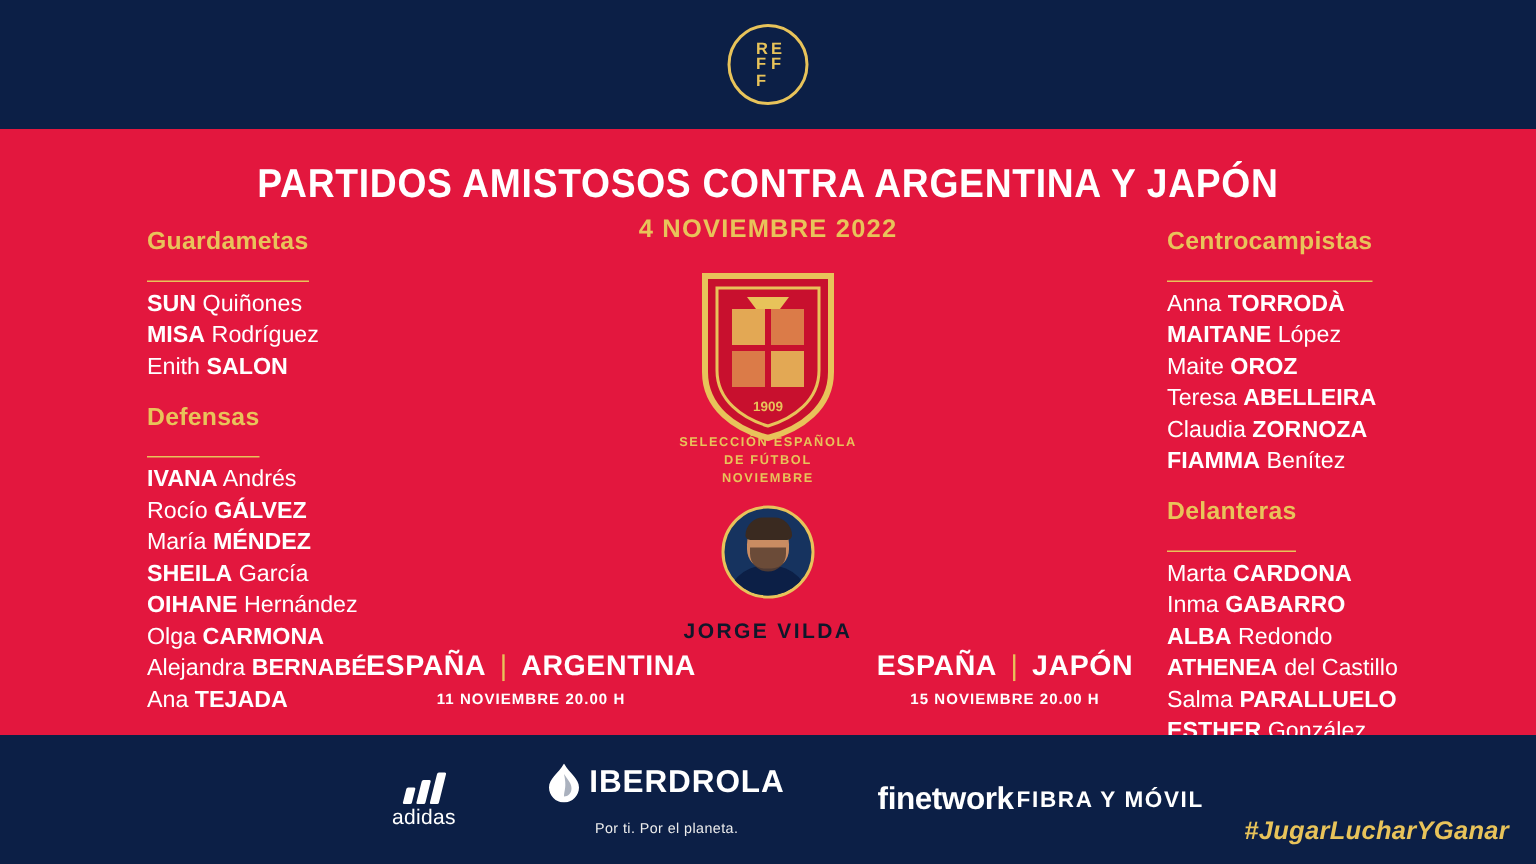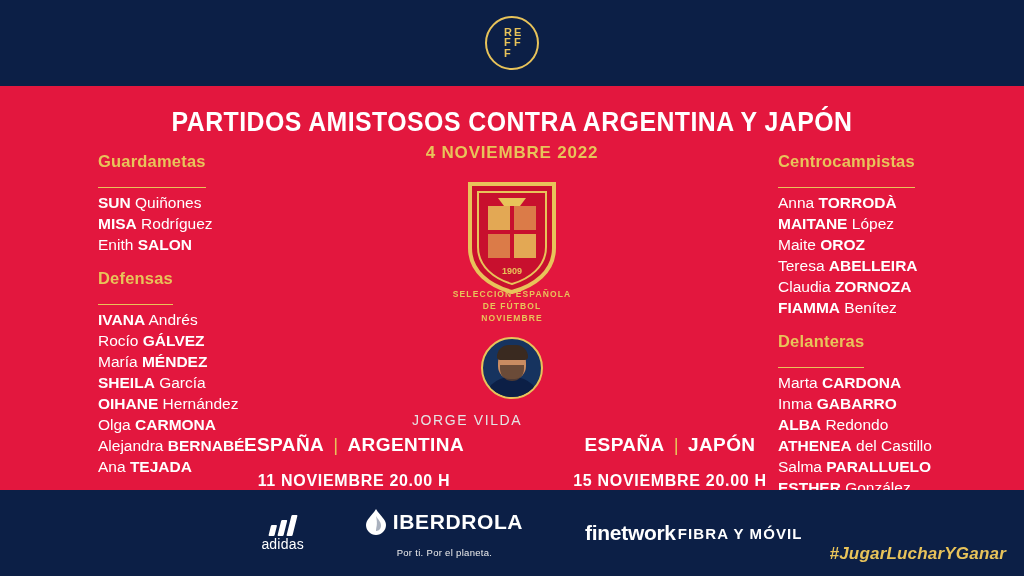--- a/index.html
+++ b/index.html
@@ -130,34 +130,34 @@
     width: 24px; height: 16px; margin-left: -12px;
     background: #5A4031; border-radius: 0 0 12px 12px; opacity: .85;
   }
   .coach-photo .body {
     position: absolute; left: 50%; bottom: -6px;
     width: 56px; height: 26px; margin-left: -28px;
     background: #0C1F46; border-radius: 26px 26px 0 0;
   }
   .coach-name {
     position: absolute; left: 412px; top: 412px;
-    width: 200px; text-align: left;
-    color: #e5e5e5; font-size: 14px; font-weight: 400; letter-spacing: 1.6px;
+    width: 200px; text-align: center;
+    color: #0f172a; font-size: 14px; font-weight: 700; letter-spacing: 1.6px;
   }
 
   
   .match { position: absolute; text-align: center; color: #FFFFFF; }
   .match .teams {
     font-size: 19px; font-weight: 700; letter-spacing: .4px;
     display: flex; align-items: flex-end; justify-content: center; gap: 9px;
   }
   .match .teams .bar { color: #E8C35A; font-weight: 400; }
   .match .when {
-    margin-top: 16px;
-    font-size: 16px; font-weight: 700; letter-spacing: .7px;
+    margin-top: 5px;
+    font-size: 10px; font-weight: 700; letter-spacing: .7px;
   }
   #match-1 { left: 230px; top: 434px; width: 248px; }
   #match-2 { left: 546px; top: 434px; width: 248px; }
 
   
   .col { position: absolute; }
   #col-left  { left: 98px; top: 152px; width: 240px; }
   #col-right { left: 778px; top: 152px; width: 250px; }
 
   .group-title {

